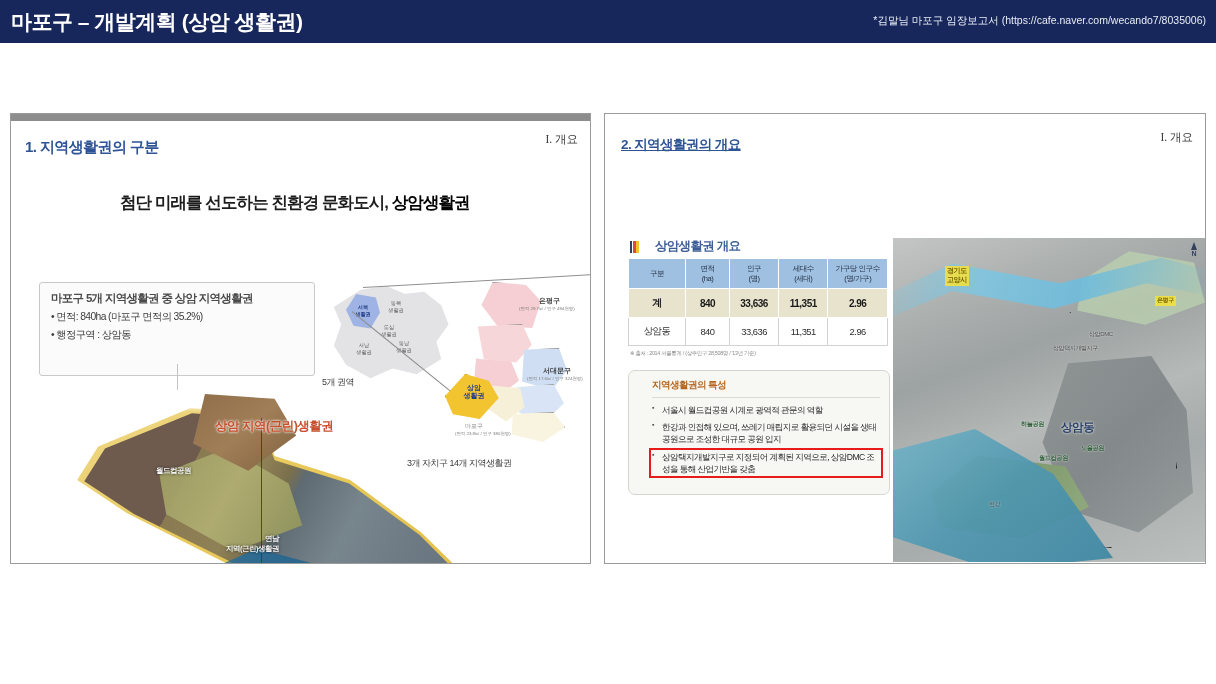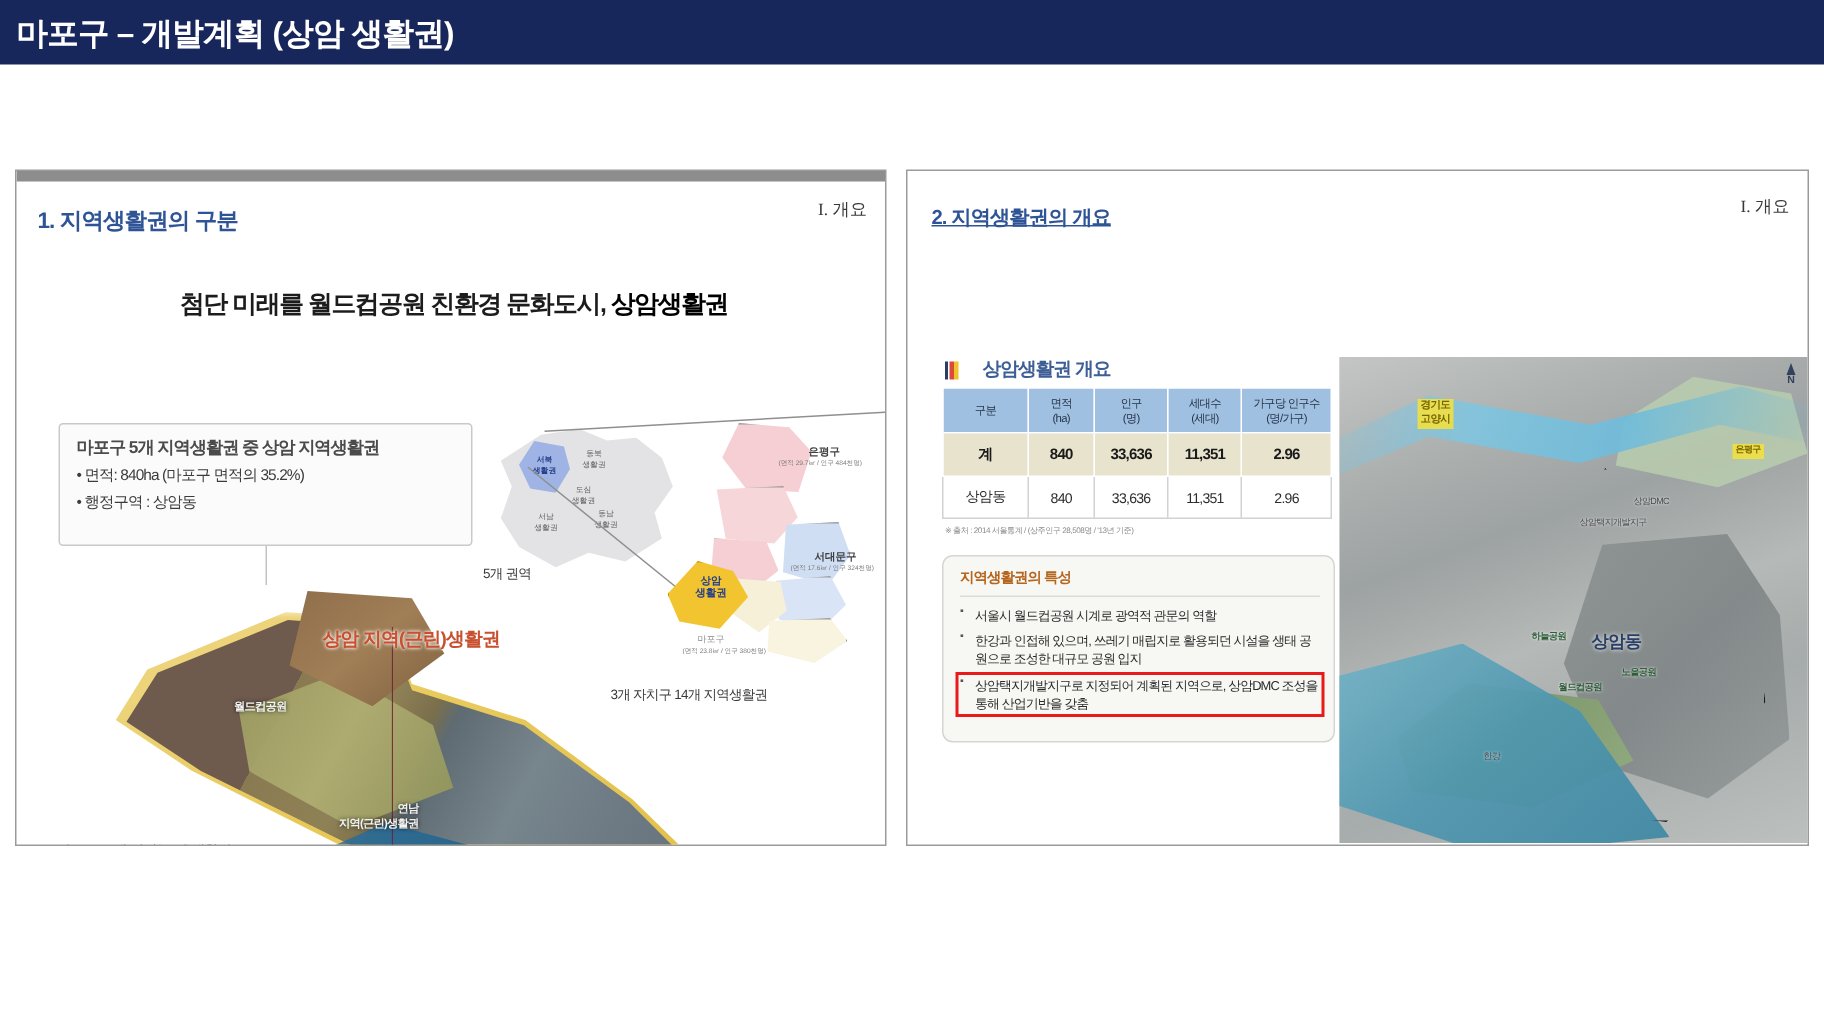--- a/index.html
+++ b/index.html
@@ -40,21 +40,21 @@
     position: absolute; color: #2f5496; font-weight: bold;
     letter-spacing: -0.6px; white-space: nowrap;
   }
   .corner-tag {
     position: absolute; right: 12px; color: #3a3a3a;
     font-family: "Liberation Serif", serif; font-size: 11.5px; white-space: nowrap;
   }
 
   
   .info-box {
-    position: absolute; left: 28px; top: 168px; width: 276px; height: 82px;
+    position: absolute; left: 28px; top: 168px; width: 276px; height: 94px;
     background: #fbfbfb; border: 1px solid #c9c9c9; border-radius: 3px;
     padding: 8px 10px 0 11px;
   }
   .info-title { font-size: 11.5px; font-weight: bold; color: #4b4b4b; letter-spacing: -0.7px; white-space: nowrap; }
   .info-line  { font-size: 10.3px; color: #3c3c3c; letter-spacing: -0.6px; margin-top: 4px; white-space: nowrap; }
   .info-stem { position: absolute; left: 166px; top: 250px; width: 1px; height: 26px; background: #c3c3c3; }
 
   
   .lmap { position: absolute; left: 20px; top: 272px; width: 480px; height: 268px; }
   .lmap-glow {
@@ -161,21 +161,21 @@
     background: #9fc0e0; color: #26334a; font-size: 7.6px; font-weight: normal;
     padding: 5px 1px; line-height: 1.28;
   }
   table.overview tr.total td { background: #e8e3cd; font-weight: bold; color: #1a1a1a; font-size: 10px; padding: 7px 1px; }
   table.overview tr.row td   { background: #ffffff; color: #2d2d2d; font-size: 9.4px; padding: 7px 1px; border-color: #d2d2d2; }
   .table-note { position: absolute; left: 630px; top: 350px; font-size: 5.4px; color: #8b8b8b; letter-spacing: -0.3px; white-space: nowrap; }
 
   .feature-box {
     position: absolute; left: 628px; top: 370px; width: 262px; height: 125px;
     background: #f7f7f4; border: 1px solid #d6d6d0; border-radius: 7px;
-    padding: 8px 9px 0 11px;
+    padding: 8px 9px 0 23px;
   }
   .feature-title { font-size: 9.6px; font-weight: bold; color: #b5651d; letter-spacing: -0.6px; }
   .feature-rule  { margin: 5px 0 6px 0; height: 1px; background: #dcdcd6; }
   .feature-item  { position: relative; font-size: 8.6px; color: #2a2a2a; letter-spacing: -0.6px; line-height: 1.42; padding-left: 10px; margin-bottom: 5px; }
   .feature-item::before { content: "▪"; position: absolute; left: 0; top: -1px; font-size: 7px; color: #555; }
   .feature-item.boxed { outline: 2.2px solid #e81a1a; outline-offset: 1.5px; }
 
   
   .rmap { position: absolute; left: 893px; top: 238px; width: 312px; height: 324px; overflow: hidden; background: #b9bcbb; }
   .rmap-base { position: absolute; inset: 0; background:
@@ -203,20 +203,21 @@
   .rmap-green-tx{ font-size: 6.2px; color: #2f5e3a; font-weight: bold; text-shadow: 0 0 2px rgba(255,255,255,.9); }
   .compass { position: absolute; right: 8px; top: 4px; text-align: center; color: #33415c; }
   .compass-n { font-size: 7px; font-weight: bold; }
   .compass-arrow { width: 0; height: 0; margin: 0 auto; border-left: 3px solid transparent; border-right: 3px solid transparent; border-bottom: 8px solid #33415c; }
 </style>
 </head>
 <body>
 
 <div class="titlebar">
   <div class="titlebar-title">마포구 – 개발계획 (상암 생활권)</div>
+  <div class="titlebar-cite">*김말님 마포구 임장보고서 (https://cafe.naver.com/wecando7/8035006)</div>
 </div>
 
 <div class="panel panel-left">
   <div class="panel-topbar"></div>
 
   <div class="sec-heading" style="left:14px; top:24px; font-size:15px;">1. 지역생활권의 구분</div>
   <div class="corner-tag" style="top:18px;">I. 개요</div>
 
   <div class="info-box">
     <div class="info-title">마포구 5개 지역생활권 중 상암 지역생활권</div>
@@ -273,21 +274,21 @@
   </div>
   <div class="lmap-caption">마포구 : 5개 지역(근린)생활권</div>
 </div>
 
 <div class="panel panel-right">
   <div class="sec-heading" style="left:16px; top:22px; font-size:13.5px;text-decoration:underline;">2. 지역생활권의 개요</div>
   <div class="corner-tag" style="top:16px;">I. 개요</div>
 </div>
 
 <div class="tagline">
-  <span>첨단 미래를 월드컵공원 친환경 문화도시, </span><span class="accent">상암생활권</span>
+  <span>첨단 미래를 선도하는 친환경 문화도시, </span><span class="accent">상암생활권</span>
 </div>
 
 <div class="sub-heading" style="top:238px;">
   <span class="flag-icon">
     <i style="left:0;   background:#2b3f66;"></i>
     <i style="left:3.2px; background:#d94b3a;"></i>
     <i style="left:6.4px; background:#f0c22b;"></i>
   </span>
   <span class="sub-heading-text">상암생활권 개요</span>
 </div>

